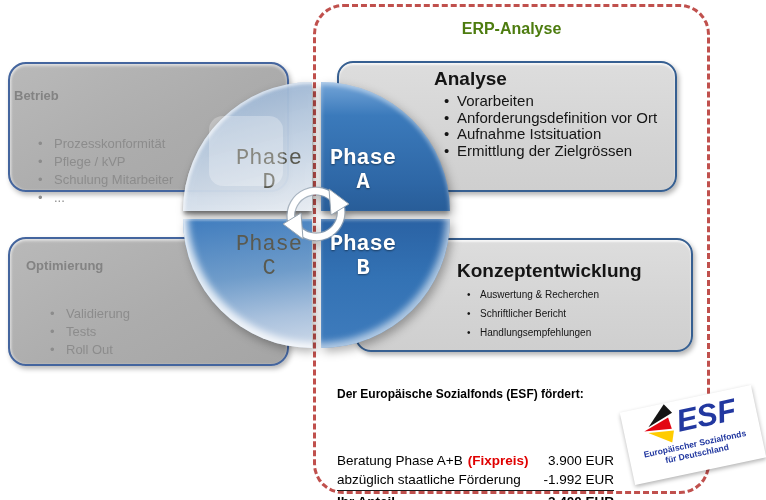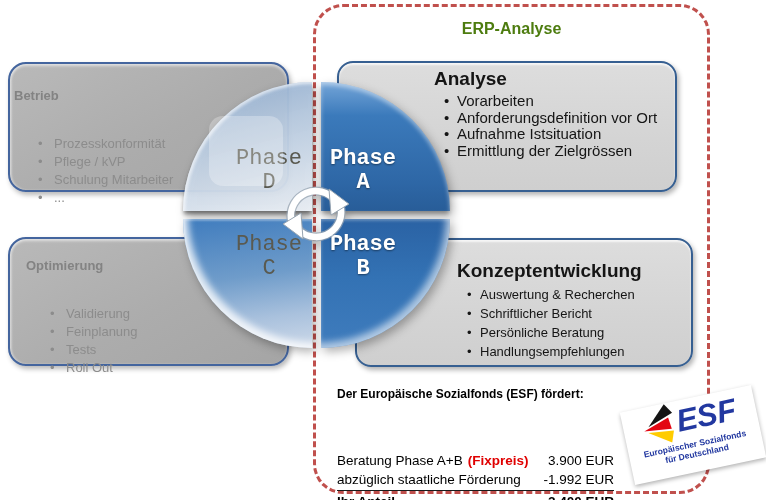--- a/index.html
+++ b/index.html
@@ -30,33 +30,33 @@
   }
   .right-box {
     background:linear-gradient(180deg,#dddddd 0%,#d4d4d4 60%,#cfcfcf 100%);
     border:2px solid #365f91; border-radius:16px;
     box-shadow: inset 0 2px 2px rgba(255,255,255,.75), 2px 3px 5px rgba(0,0,0,.3);
     color:#151515;
   }
   #box-betrieb     { left:8px;  top:62px;  width:281px; height:130px; padding:24px 10px 0 4px; }
   #box-optimierung { left:8px;  top:237px; width:281px; height:129px; padding:19px 10px 0 16px; }
   #box-analyse     { left:337px; top:61px;  width:340px; height:131px; padding:5px 6px 0 95px; }
-  #box-konzept     { left:355px; top:238px; width:338px; height:129px; padding:20px 6px 0 100px; }
+  #box-konzept     { left:355px; top:238px; width:338px; height:114px; padding:20px 6px 0 100px; }
 
   .lb-title { font-size:13px; font-weight:bold; margin-bottom:4px; color:#838383; }
   .rb-title { font-size:19px; font-weight:bold; margin-bottom:3px; }
 
   ul.blist { margin:0; padding:0 0 0 13px; list-style:none; }
   ul.blist li { position:relative; padding-left:10px; }
   ul.blist li::before { content:"\2022"; position:absolute; left:-3px; }
   .left-box ul.blist { padding-left:24px;margin-top:32px; }
   .left-box ul.blist li { font-size:13px; line-height:18px; padding-left:16px; }
   .left-box ul.blist li::before { left:0; }
   #box-analyse ul.blist li { font-size:15px; line-height:16.5px; }
-  #box-konzept ul.blist li { font-size:13px; line-height:19px; }
+  #box-konzept ul.blist li { font-size:10px; line-height:19px; }
 
   
   .cycle { position:absolute; left:183px; top:82px; width:267px; height:266px; z-index:3;
            filter:drop-shadow(3px 4px 5px rgba(0,0,0,.3)); }
   .quad { position:absolute; width:129px; height:129px; }
   .quad-d { left:0; top:0; border-radius:129px 0 0 0;
     background:linear-gradient(165deg, rgba(141,170,205,.96) 0%, rgba(183,202,224,.94) 40%, rgba(235,240,246,.93) 100%);
     box-shadow: 0 4px 4px -1px rgba(30,30,30,.55), inset 2px 2px 3px rgba(255,255,255,.6); }
   .quad-d::after { content:""; position:absolute; left:26px; top:34px; width:74px; height:70px;
     border-radius:14px; background:rgba(255,255,255,.28); }
@@ -125,42 +125,40 @@
       <li>Pflege / kVP</li>
       <li>Schulung Mitarbeiter</li>
       <li>...</li>
     </ul>
   </div>
 
   <div class="gbox left-box" id="box-optimierung">
     <div class="lb-title">Optimierung</div>
     <ul class="blist">
       <li>Validierung</li>
-      <li>Feinplanung</li>
       <li>Tests</li>
       <li>Roll Out</li>
     </ul>
   </div>
 
   <div class="gbox right-box" id="box-analyse">
     <div class="rb-title">Analyse</div>
     <ul class="blist">
       <li>Vorarbeiten</li>
       <li>Anforderungsdefinition vor Ort</li>
       <li>Aufnahme Istsituation</li>
       <li>Ermittlung der Zielgrössen</li>
     </ul>
   </div>
 
   <div class="gbox right-box" id="box-konzept">
     <div class="rb-title">Konzeptentwicklung</div>
     <ul class="blist">
       <li>Auswertung &amp; Recherchen</li>
       <li>Schriftlicher Bericht</li>
-      <li>Persönliche Beratung</li>
       <li>Handlungsempfehlungen</li>
     </ul>
   </div>
 
   <div class="cycle">
     <div class="quad quad-d">
       <div class="phase-label pl-dark">
         <span>Phase</span><br>
         <span>D</span>
       </div>

